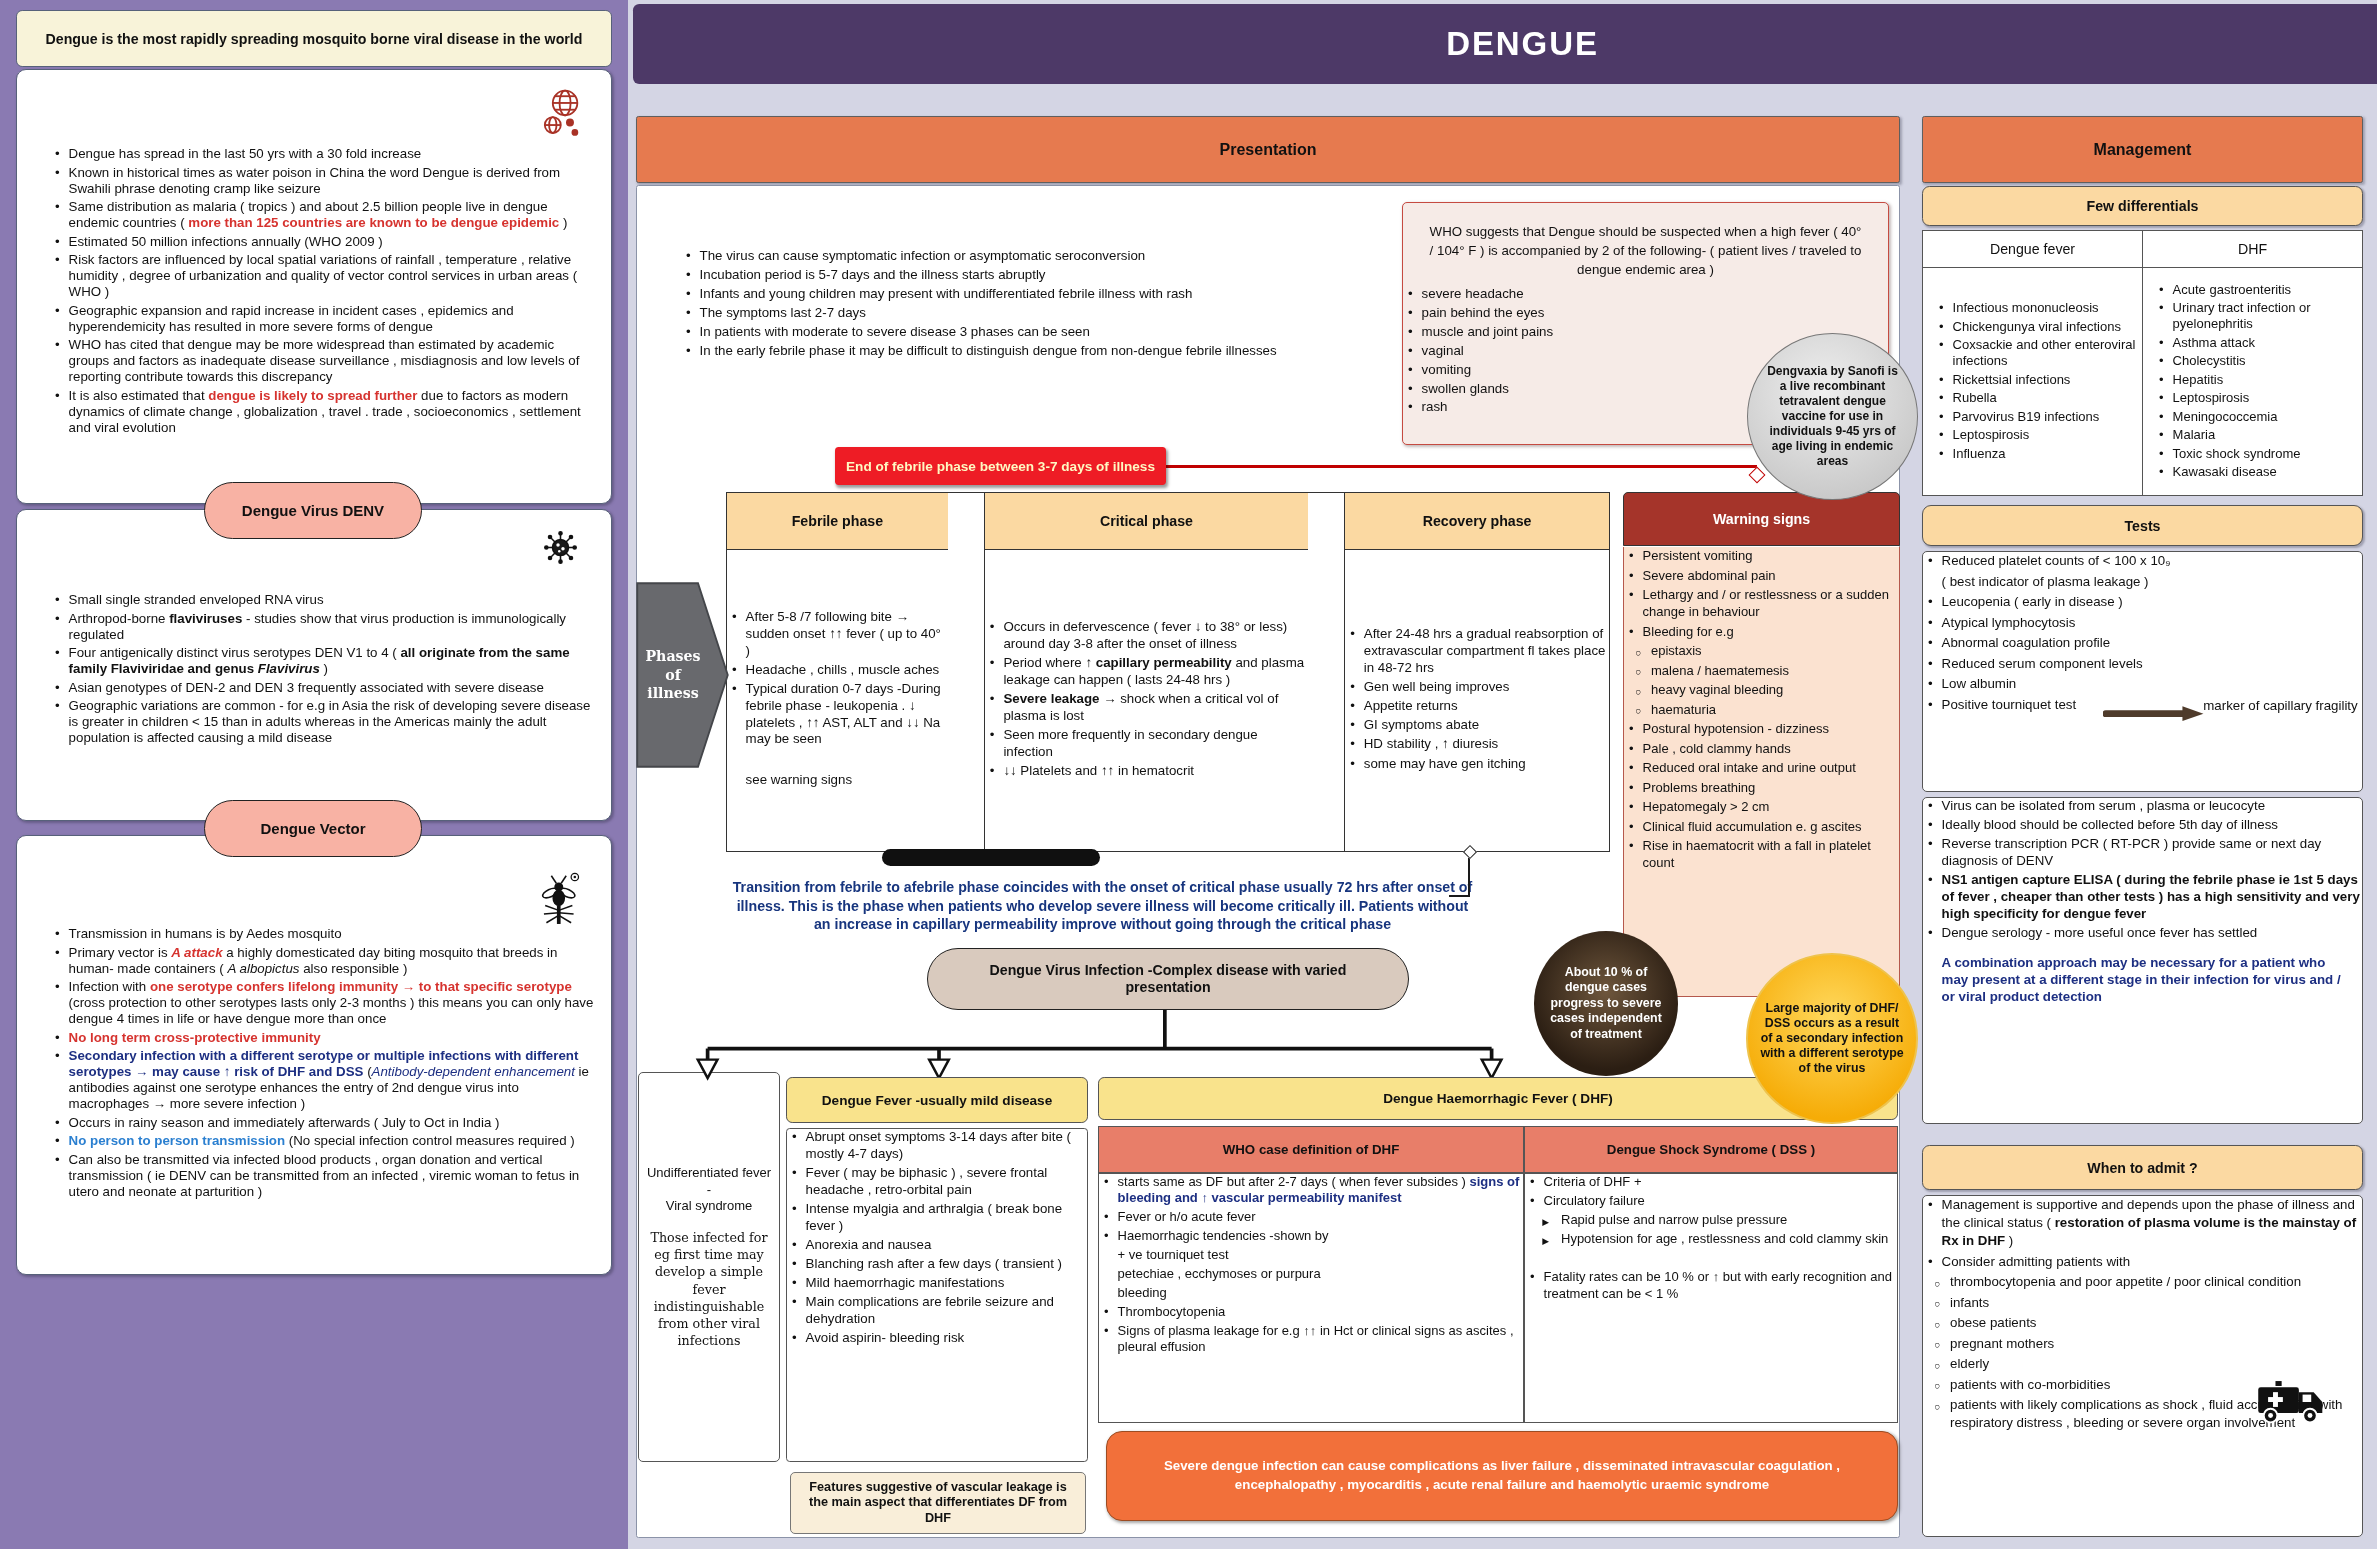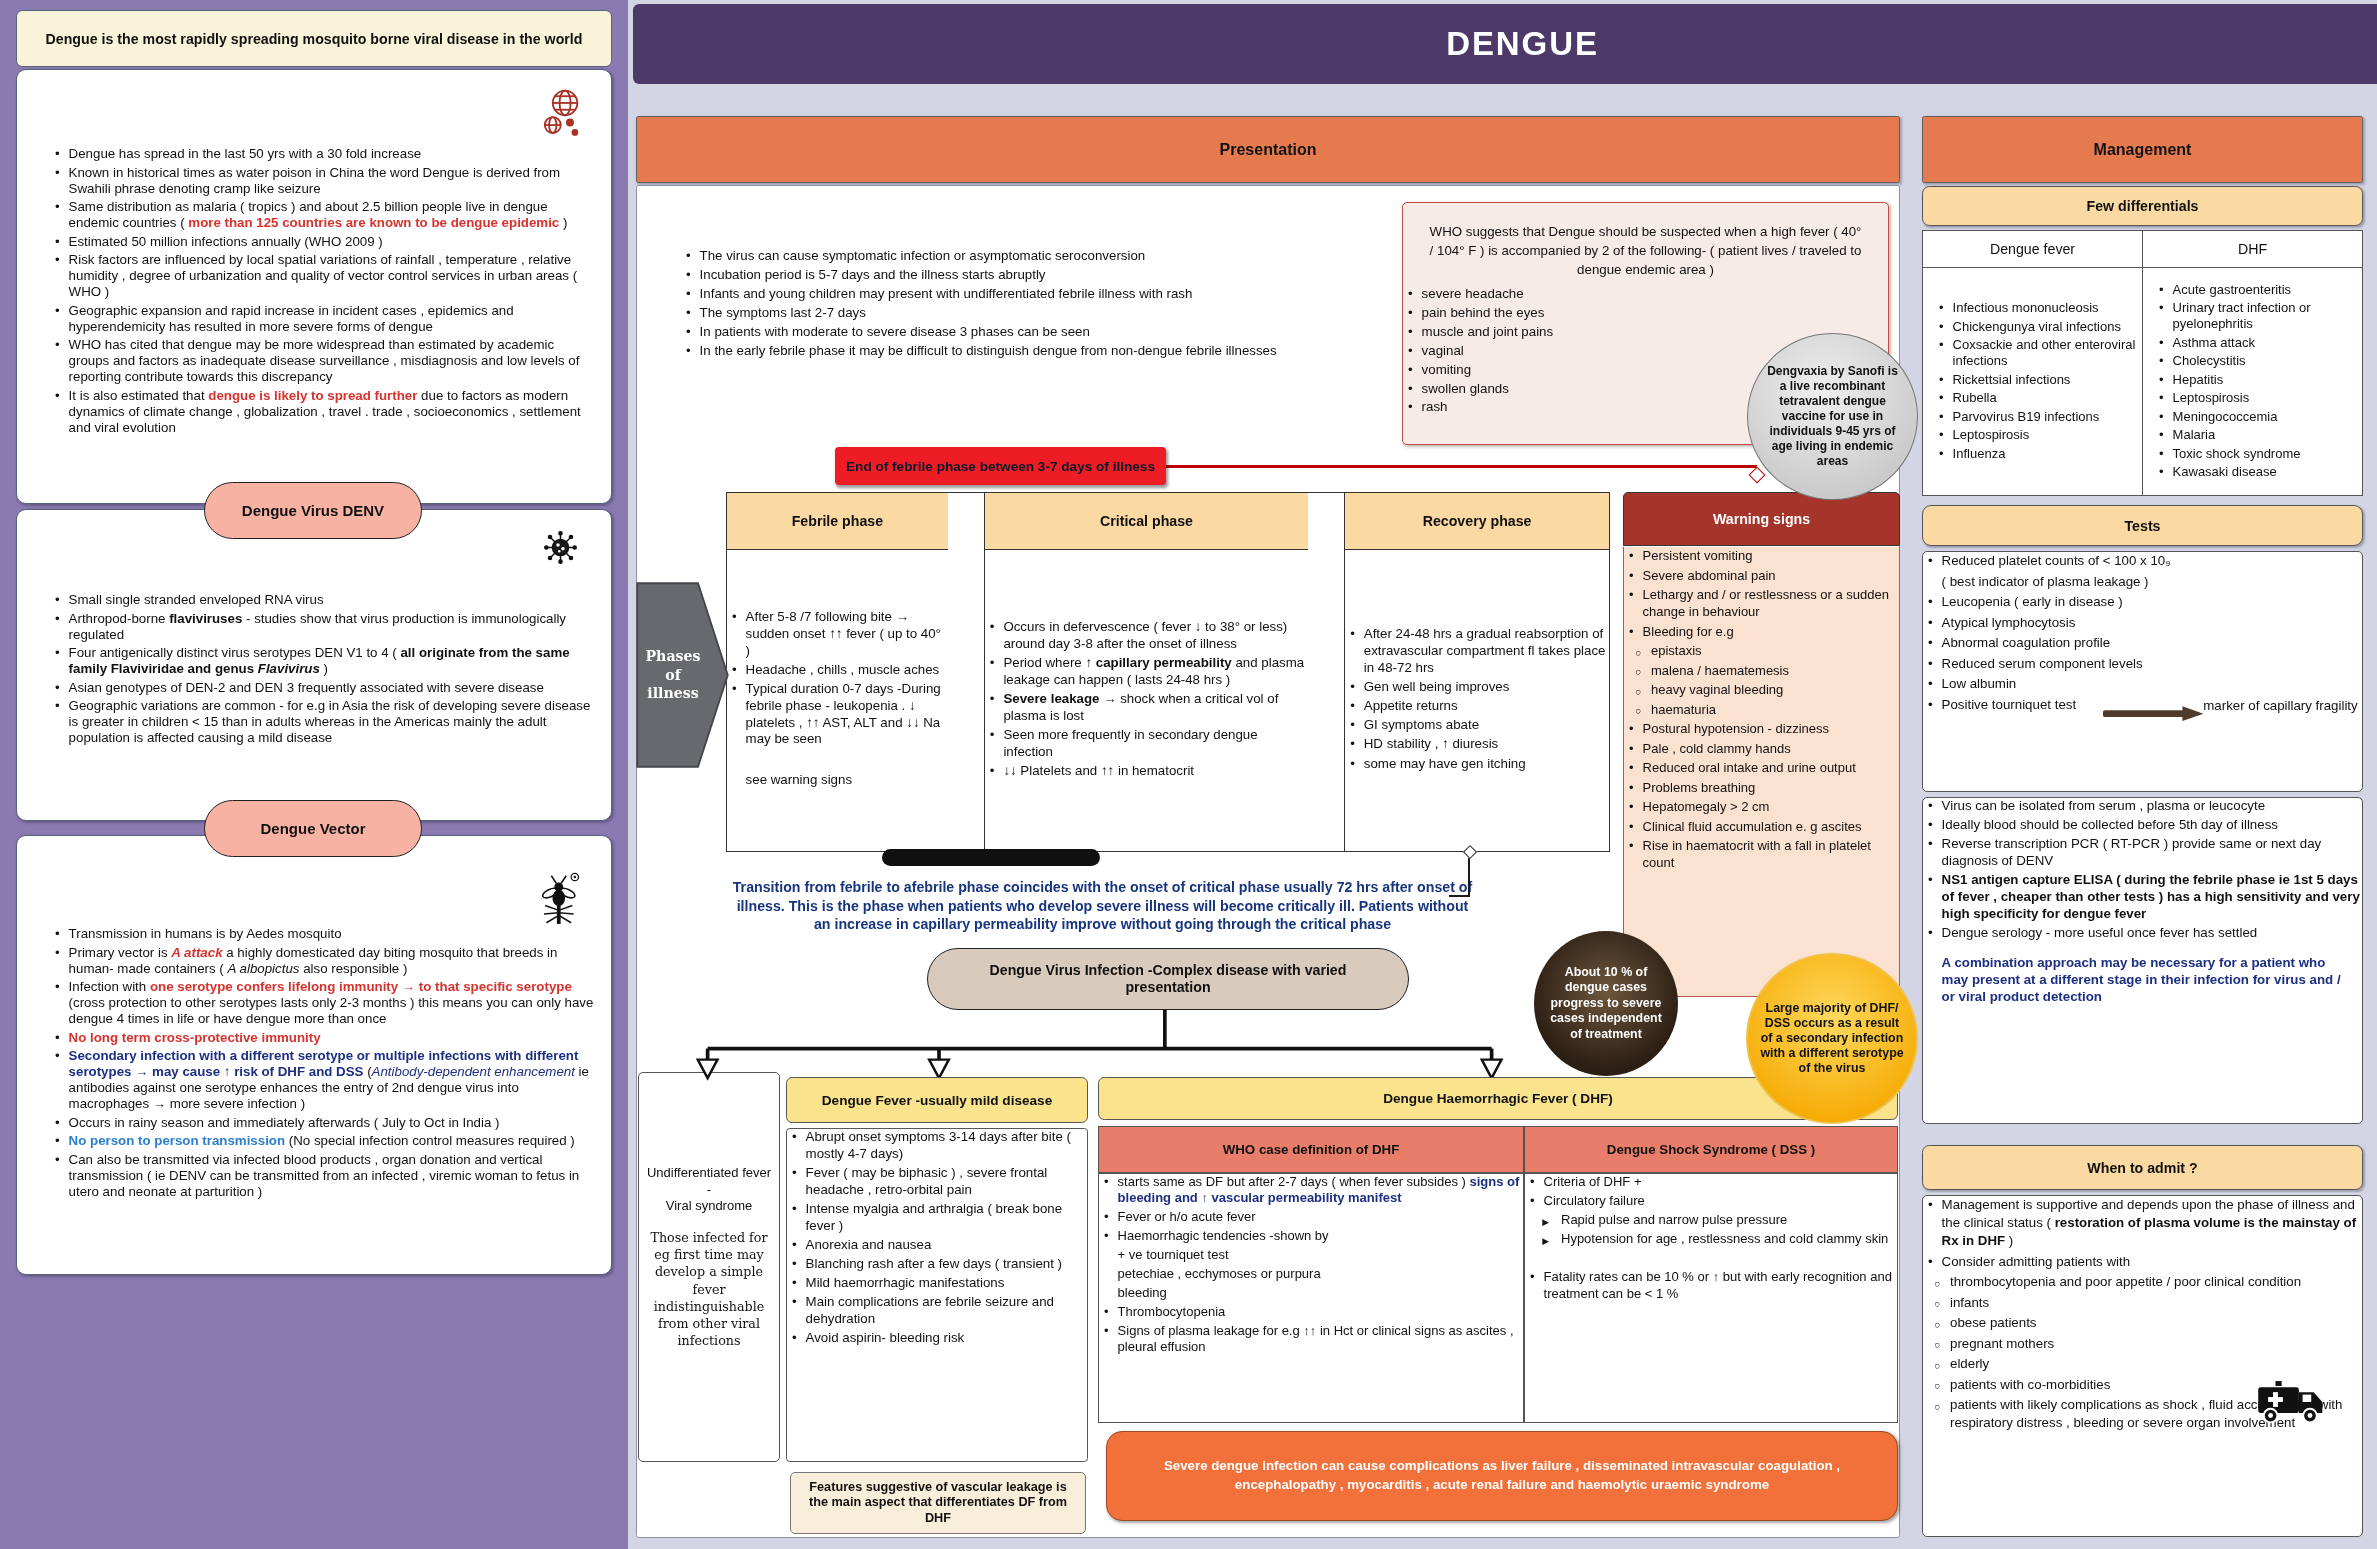--- a/index.html
+++ b/index.html
@@ -34,21 +34,21 @@
   .titleband{left:633px;top:3.7px;width:1779px;height:80px;background:#4d3967;border-radius:6.2px;display:flex;align-items:center;justify-content:center;color:#fff;font-weight:bold;font-size:33px;letter-spacing:1.9px;}
   .orangehead{background:#e67a4f;border:1.2px solid #5f5f5f;border-radius:2.5px;display:flex;align-items:center;justify-content:center;font-weight:bold;font-size:16px;box-sizing:border-box;box-shadow:1.2px 1.9px 2.5px rgba(40,40,60,.3);}
   .peachhead{background:#fbd9a2;border:1.2px solid #555;border-radius:7.4px;display:flex;align-items:center;justify-content:center;font-weight:bold;font-size:14.2px;box-sizing:border-box;box-shadow:1.2px 1.2px 1.9px rgba(40,40,60,.3);}
   .panel{background:#fff;border:1.2px solid #8b93a8;border-radius:2.5px;box-sizing:border-box;}
   
   .whobox{left:1402px;top:202px;width:487px;height:243px;background:#f6ebe7;border:1.2px solid #c54a41;border-radius:5px;box-sizing:border-box;z-index:6;box-shadow:1.2px 1.9px 3.1px rgba(60,30,30,.3);}
   .whointro{padding:18.6px 25px 7.4px 25px;text-align:center;font-size:13.3px;line-height:19px;}
   .who-ul{margin-left:31px;font-size:13.3px;line-height:16.4px;}
   .ellipse{left:1747px;top:333px;width:171px;height:167px;border-radius:50%;background:radial-gradient(circle at 45% 35%,#efefef,#bdbdbd);border:1.9px solid #777;display:flex;align-items:center;justify-content:center;text-align:center;font-weight:bold;font-size:12px;line-height:15px;padding:15px;box-sizing:border-box;z-index:30;}
   
-  .redbanner{left:835px;top:447px;width:331px;height:38px;background:#ee1c25;border-radius:3.7px;color:#0f172a;font-weight:bold;font-size:13.6px;display:flex;align-items:center;justify-content:center;z-index:7;box-shadow:1.9px 2.5px 3.1px rgba(0,0,0,.4);}
+  .redbanner{left:835px;top:447px;width:331px;height:38px;background:#ee1c25;border-radius:3.7px;color:#fef9c3;font-weight:bold;font-size:13.6px;display:flex;align-items:center;justify-content:center;z-index:7;box-shadow:1.9px 2.5px 3.1px rgba(0,0,0,.4);}
   .phasetable{left:726px;top:492px;width:884px;height:360px;display:flex;border:1.9px solid #333;box-sizing:border-box;background:#fff;z-index:5;gap:36px;}
   .pcol{display:flex;flex-direction:column;box-sizing:border-box;}
   .pcol+.pcol{border-left:1.9px solid #333;}
   .phead{height:57px;background:#fbd9a2;border-bottom:1.9px solid #333;display:flex;align-items:center;justify-content:center;font-weight:bold;font-size:14.2px;box-sizing:border-box;}
   .pbody{flex:1;display:flex;flex-direction:column;justify-content:center;padding:6.2px 11px 6.2px 17.3px;font-size:13.3px;line-height:16.7px;}
   .blackbar{left:882px;top:849px;width:218px;height:17.3px;background:#101010;border-radius:8.7px;z-index:6;}
   .pentagon{left:636px;top:582px;z-index:6;}
   .pentatext{left:636px;top:582px;width:74px;height:186px;display:flex;align-items:center;justify-content:center;text-align:center;color:#fff;font-family:"DejaVu Serif",serif;font-weight:bold;font-size:14.2px;line-height:18.6px;white-space:pre-line;z-index:7;}
   
   .warnhead{left:1623px;top:492px;width:277px;height:54px;background:#a5342a;border:1.2px solid #333;border-radius:5px 5px 0 0;color:#fff;font-weight:bold;font-size:14.2px;display:flex;align-items:center;justify-content:center;box-sizing:border-box;z-index:6;}

